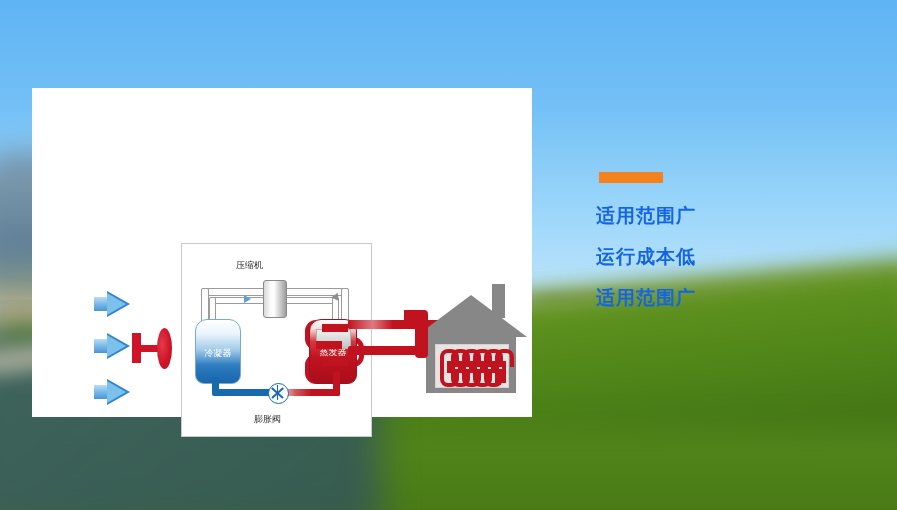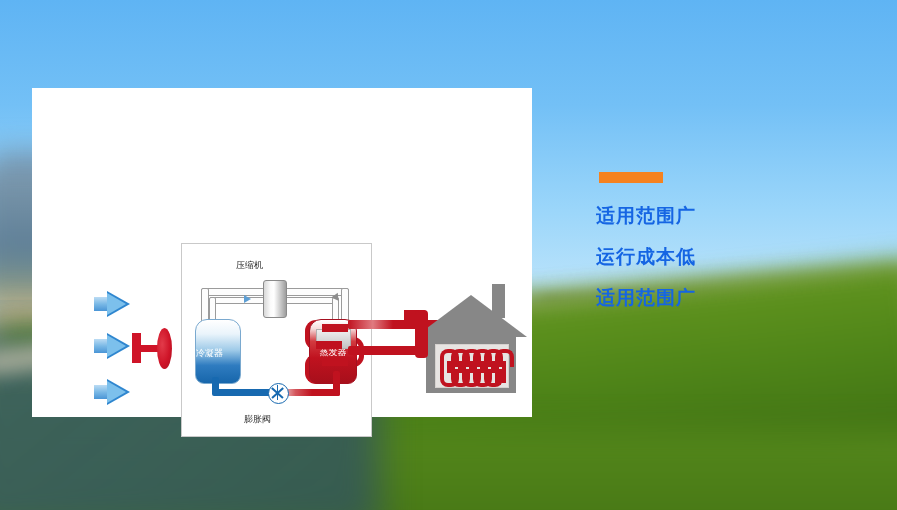--- a/index.html
+++ b/index.html
@@ -115,21 +115,21 @@
       background:radial-gradient(ellipse at 35% 40%,#e23b4a 0%,#cf1428 55%,#a80f1f 100%);}
 
   
   .diagram{
     position:absolute;left:149px;top:155px;width:189px;height:192px;
     border:1px solid #c9c9c9;background:#fff;
   }
 
   .lbl{position:absolute;font-size:9px;color:#2a2a2a;white-space:nowrap;}
   .lbl-compressor{left:204px;top:171px;}
-  .lbl-valve{left:212px;top:325px;}
+  .lbl-valve{left:222px;top:325px;}
 
   
   .pipe-g{position:absolute;background:#fdfdfd;border:1px solid #9b9b9b;}
   .gp-top{left:169px;top:200px;width:146px;height:6px;border-radius:2px;}
   .gp-left{left:169px;top:200px;width:6px;height:38px;border-radius:2px;}
   .gp-right{left:309px;top:200px;width:6px;height:38px;border-radius:2px;}
   .gp-top2{left:177px;top:209px;width:128px;height:5px;border-radius:2px;}
   .gp-left2{left:177px;top:209px;width:5px;height:29px;border-radius:2px;}
   .gp-right2{left:300px;top:209px;width:5px;height:29px;border-radius:2px;}
 
@@ -146,21 +146,21 @@
     background:linear-gradient(90deg,#d8d8d8 0%,#fbfbfb 30%,#ffffff 45%,#c9c9c9 75%,#9d9d9d 100%);
   }
 
   
   .condenser{
     position:absolute;left:163px;top:231px;width:44px;height:63px;
     border:1px solid #7aa9cf;border-radius:12px 12px 9px 9px;
     background:linear-gradient(180deg,#ffffff 0%,#eaf4fb 22%,#9ecae8 48%,#2f7cc0 72%,#1766ab 100%);
   }
   .condenser .ctxt{
-    position:absolute;left:0;right:0;top:27px;text-align:left;
+    position:absolute;left:0;right:0;top:27px;text-align:center;
     font-size:9px;color:#ffffff;letter-spacing:0px;
   }
 
   
   .evaporator{
     position:absolute;left:277px;top:231px;width:46px;height:63px;
     border:1px solid #a51020;border-radius:12px 12px 9px 9px;
     background:linear-gradient(180deg,#ffffff 0%,#f6dcdc 14%,#d23a3f 34%,#c0121f 60%,#a70f1b 100%);
   }
   .evaporator .etxt{

